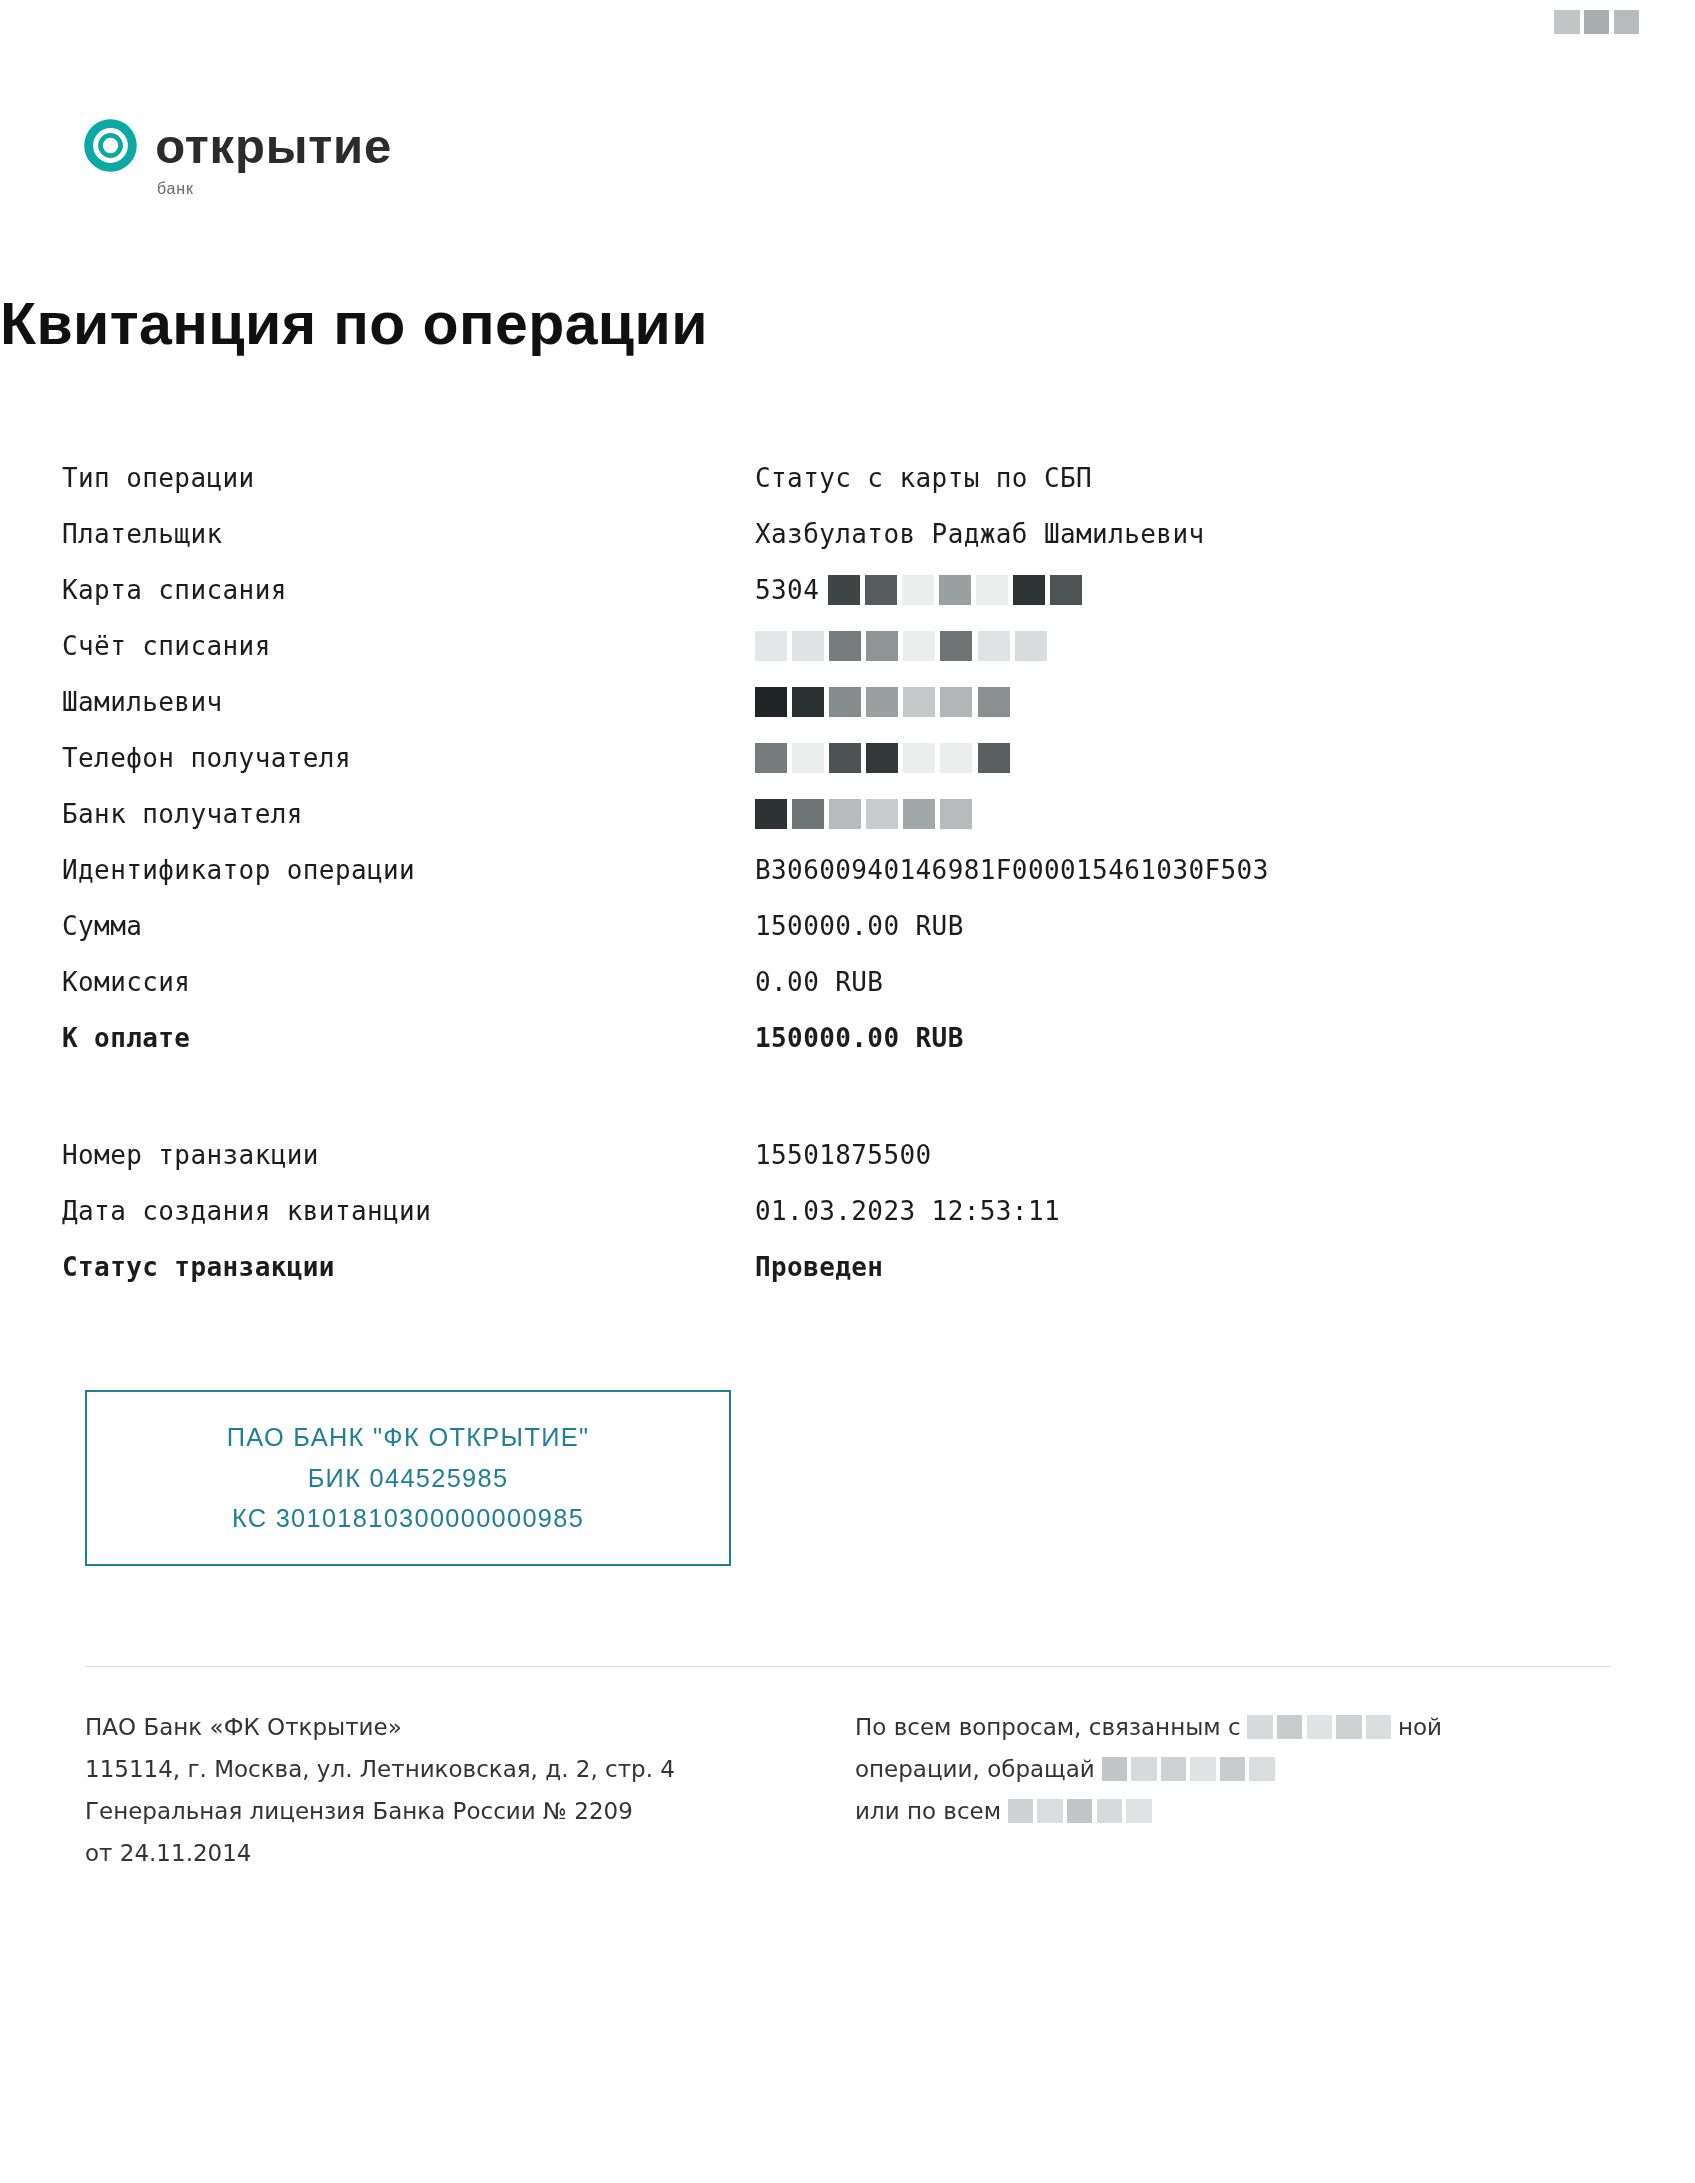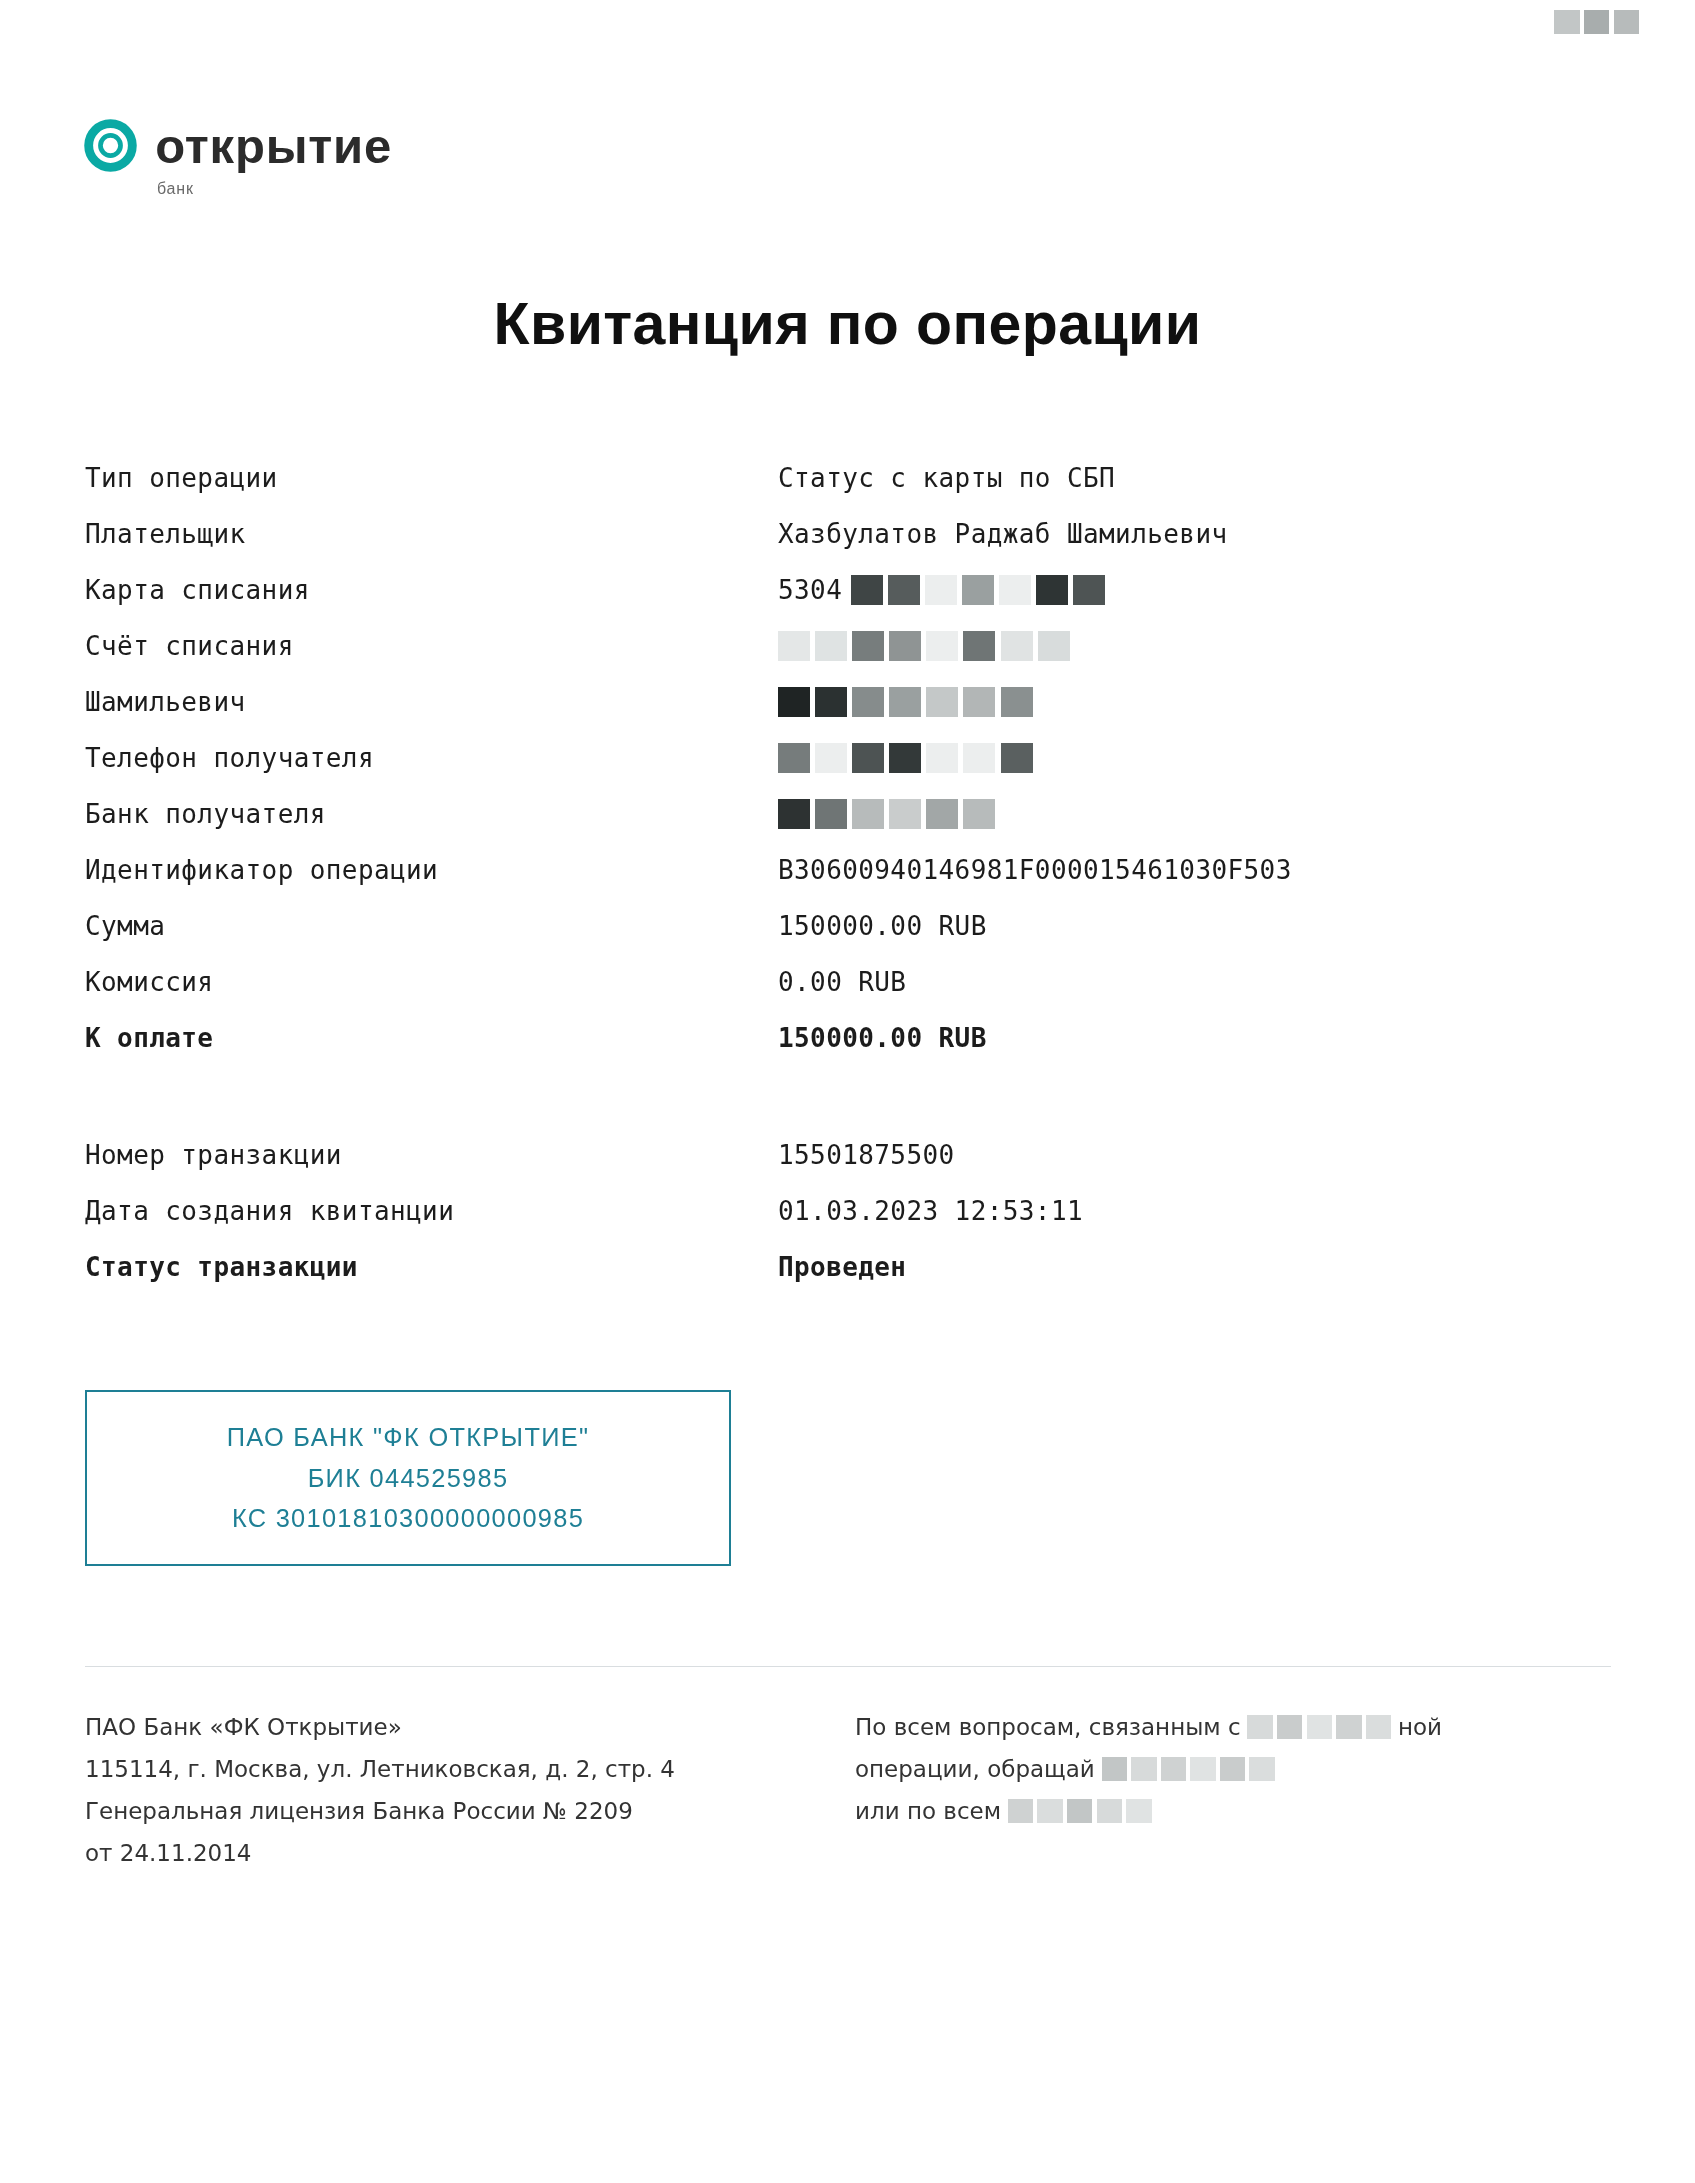--- a/index.html
+++ b/index.html
@@ -38,30 +38,29 @@
     font-family:"Liberation Sans", sans-serif;
     font-size:16px;
     color:#6a6a6a;
     margin:5.1px 0 0 76px;
     letter-spacing:0.8px;
   }
 
   
   .title {
     margin-top:92px;
-    text-align:center;
     font-family:"Liberation Sans", sans-serif;
     font-weight:700;
     font-size:59px;
     color:#101010;
     letter-spacing:0.4px;
   }
 
   
-  .fields { margin-top:92px; padding:0 0 0 85px; }
+  .fields { margin-top:92px; padding:0 0 0 62px; }
   .row { display:flex; align-items:center; height:56px; }
   .row .label { flex:0 0 693px; font-size:26px; letter-spacing:0.4px; }
   .row .value { font-size:26px; letter-spacing:0.4px; display:flex; align-items:center; }
   .row.bold .label, .row.bold .value { font-weight:700; }
   .gap-block { height:61px; }
 
   .mosaic { display:inline-flex; gap:5.1px; align-items:center; margin-left:8.5px; }
   .mosaic .px { width:32px; height:30.5px; display:inline-block; }
   .mosaic.first { margin-left:0; }
 

